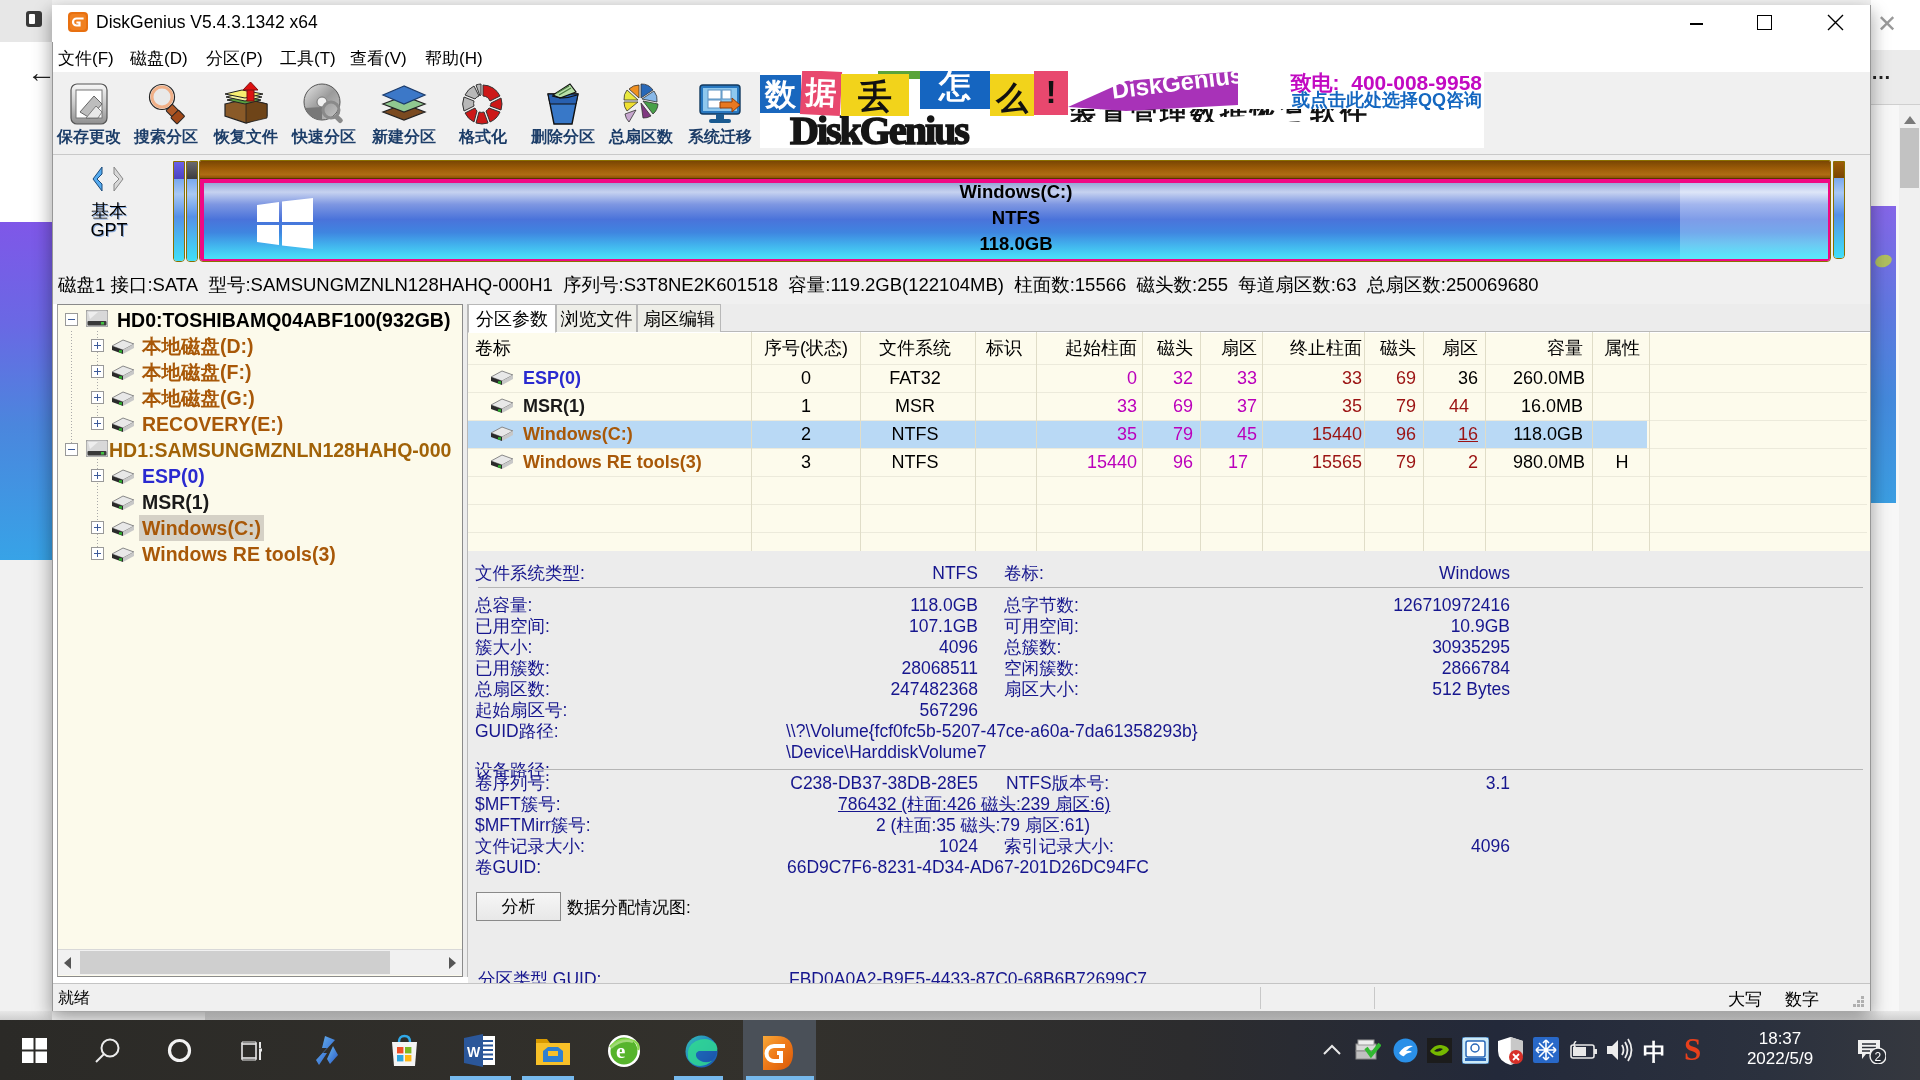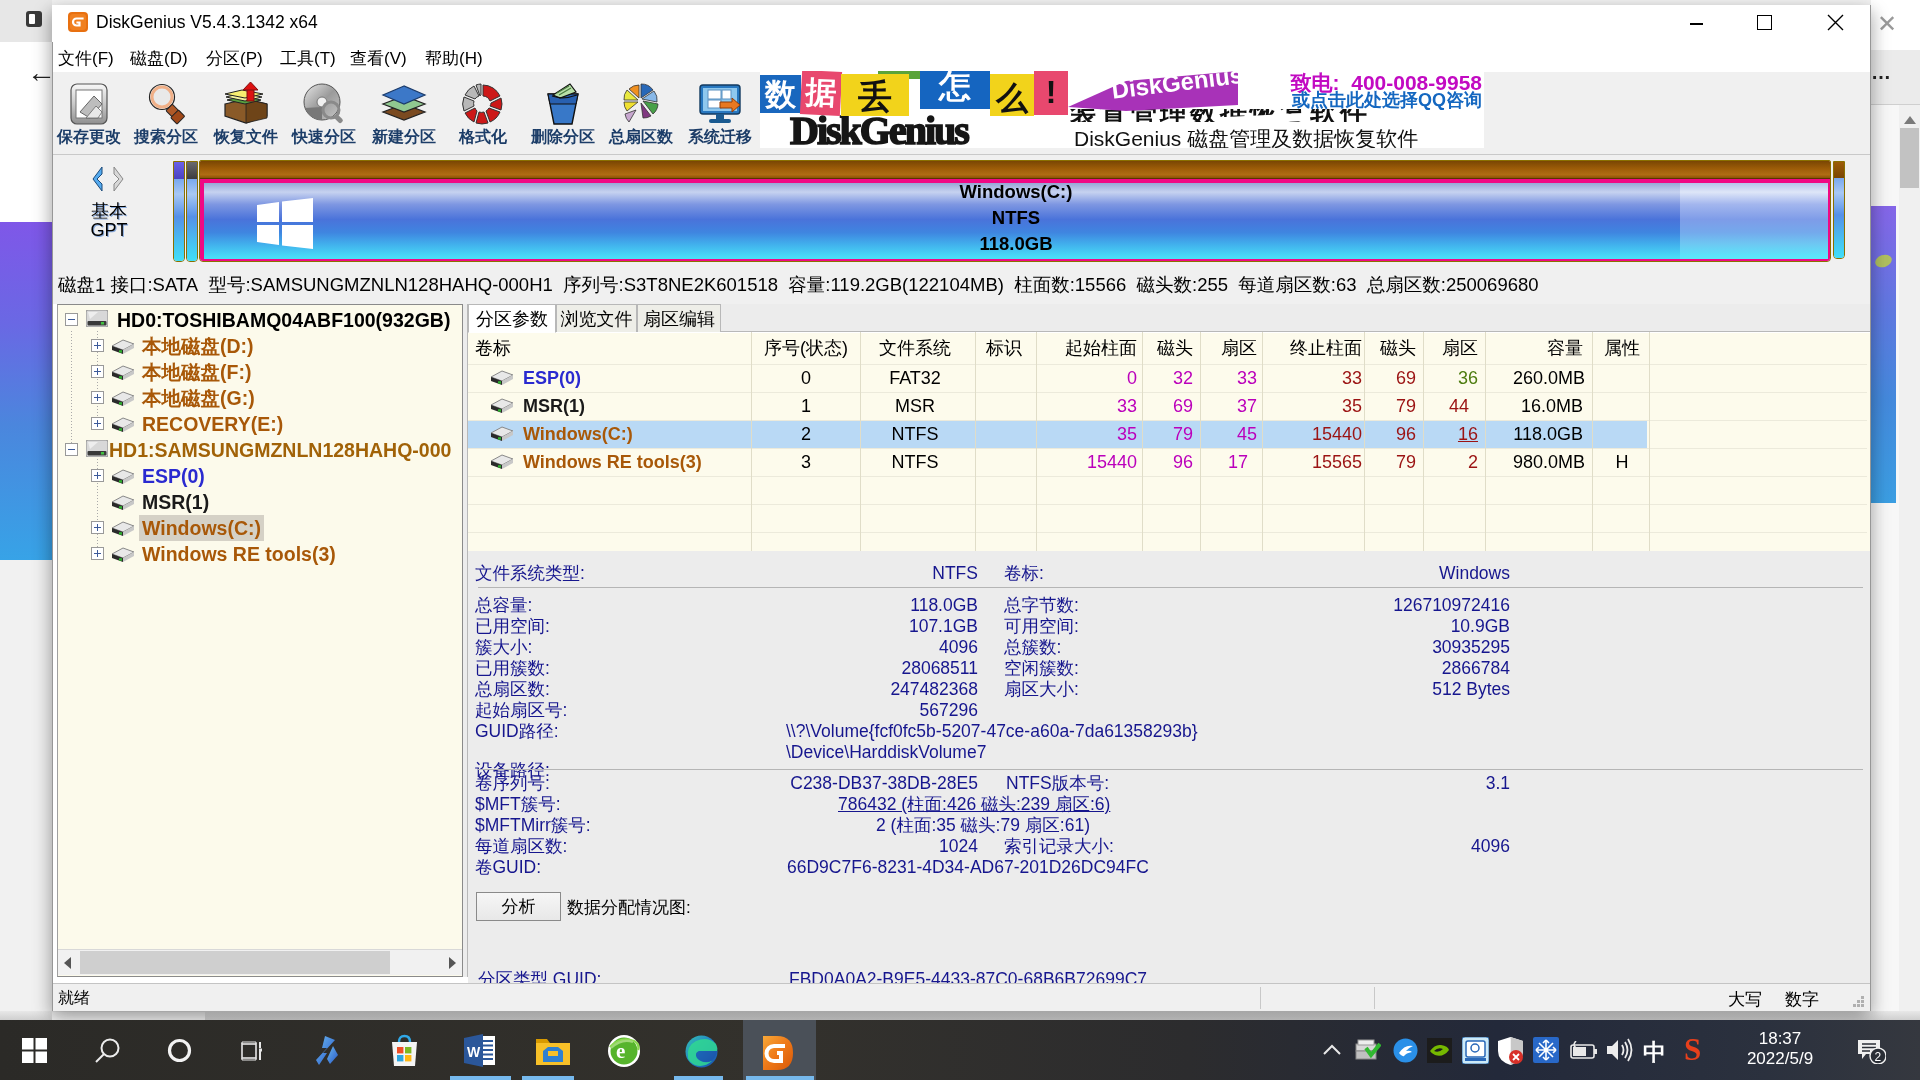--- a/index.html
+++ b/index.html
@@ -215,21 +215,20 @@
       </svg>
       <span class="lbl">系统迁移</span>
     </div>
 <div class="abs" id="adbanner" style="left:707px;top:-1px;width:724px;height:77px;background:#fff;overflow:hidden;">
   <div class="abs" style="left:30px;top:36px;width:260px;font-family:'Liberation Serif',serif;font-weight:bold;font-size:40px;color:#161616;letter-spacing:-2px;-webkit-text-stroke:1.6px #161616;">DiskGenius</div>
   <div class="abs" style="left:310px;top:38px;width:400px;height:13px;overflow:hidden;">
         <span style="position:absolute;left:0;top:-14px;font-size:27px;font-weight:bold;color:#111;letter-spacing:3px;">装置管理数据恢复软件</span>
         <div style="position:absolute;left:150px;top:6px;width:90px;height:8px;background:#fff;transform:rotate(-3deg);"></div>
         <div style="position:absolute;left:330px;top:7px;width:60px;height:7px;background:rgba(255,255,255,0.8);transform:rotate(-2deg);"></div>
       </div>
-  <div class="abs" style="left:314px;top:54px;width:360px;font-size:21px;color:#111;">DiskGenius 磁盘管理及数据恢复软件</div>
   <div class="abs" style="left:118px;top:0px;width:48px;height:9px;background:#5aa43a;"></div>
   <div class="abs" style="left:0px;top:4px;width:41px;height:38px;background:#1967be;color:#fff;font-size:31px;font-weight:bold;text-align:center;line-height:40px;">数</div>
   <div class="abs" style="left:41px;top:0px;width:40px;height:44px;background:#e8486e;color:#fff;font-size:31px;font-weight:bold;text-align:center;line-height:44px;transform:rotate(3deg);">据</div>
   <div class="abs" style="left:81px;top:3px;width:68px;height:42px;background:#f2d31b;color:#111;font-size:34px;font-weight:bold;text-align:center;line-height:44px;">丢</div>
   <div class="abs" style="left:149px;top:8px;width:56px;height:34px;background:#fff;"></div>
   <div class="abs" style="left:160px;top:0px;width:70px;height:38px;background:#1565c0;color:#fff;font-size:32px;font-weight:bold;text-align:center;line-height:30px;">怎</div>
   <div class="abs" style="left:230px;top:3px;width:44px;height:42px;background:#f2d31b;color:#111;font-size:32px;font-weight:bold;text-align:center;line-height:48px;">么</div>
   <div class="abs" style="left:274px;top:0px;width:34px;height:44px;background:#e8486e;color:#111;font-size:32px;font-weight:bold;text-align:center;line-height:42px;">!</div>
   <div class="abs" style="left:308px;top:0px;width:170px;height:46px;">
     <svg width="170" height="46">
@@ -463,21 +462,21 @@
       <use href="#vol"></use>
     </svg>
 <div class="cell" style="left:55px;top:60px;color:#2a2ad0;font-weight:bold;">ESP(0)</div>
 <div class="cell" style="left:293px;top:60px;width:90px;text-align:center;">0</div>
 <div class="cell" style="left:402px;top:60px;width:90px;text-align:center;">FAT32</div>
 <div class="cell" style="left:589px;top:60px;width:80px;text-align:right;color:#bb00bb;">0</div>
 <div class="cell" style="left:687px;top:60px;width:38px;text-align:right;color:#bb00bb;">32</div>
 <div class="cell" style="left:751px;top:60px;width:38px;text-align:right;color:#bb00bb;">33</div>
 <div class="cell" style="left:816px;top:60px;width:78px;text-align:right;color:#9b1313;">33</div>
 <div class="cell" style="left:910px;top:60px;width:38px;text-align:right;color:#9b1313;">69</div>
-<div class="cell" style="left:972px;top:60px;width:38px;text-align:right;color:#4d7c0f;">36</div>
+<div class="cell" style="left:972px;top:60px;width:38px;text-align:right;color:#000000;">36</div>
 <div class="cell" style="left:1045px;top:60px;width:70px;text-align:right;">260.0MB</div>
 
 <svg class="abs" style="left:22px;top:93px" width="24" height="17">
       <use href="#vol"></use>
     </svg>
 <div class="cell" style="left:55px;top:88px;color:#1a1a1a;font-weight:bold;">MSR(1)</div>
 <div class="cell" style="left:293px;top:88px;width:90px;text-align:center;">1</div>
 <div class="cell" style="left:402px;top:88px;width:90px;text-align:center;">MSR</div>
 <div class="cell" style="left:589px;top:88px;width:80px;text-align:right;color:#bb00bb;">33</div>
 <div class="cell" style="left:687px;top:88px;width:38px;text-align:right;color:#bb00bb;">69</div>
@@ -550,21 +549,21 @@
       <div class="dl" style="left:318px;top:191px;">\Device\HarddiskVolume7</div>
   <div class="abs" style="left:10px;top:218px;width:1385px;height:1px;background:#b5b5b5;"></div>
   <div class="dl" style="left:7px;top:222px">卷序列号:</div>
       <div class="dl" style="left:300px;top:222px;width:210px;text-align:right;">C238-DB37-38DB-28E5</div>
   <div class="dl" style="left:538px;top:222px">NTFS版本号:</div>
       <div class="dl" style="left:840px;top:222px;width:202px;text-align:right;">3.1</div>
   <div class="dl" style="left:7px;top:243px">$MFT簇号:</div>
       <div class="dl" style="left:370px;top:243px;text-decoration:underline;">786432 (柱面:426 磁头:239 扇区:6)</div>
   <div class="dl" style="left:7px;top:264px">$MFTMirr簇号:</div>
       <div class="dl" style="left:408px;top:264px;">2 (柱面:35 磁头:79 扇区:61)</div>
-  <div class="dl" style="left:7px;top:285px">每道扇区数:</div>
+  <div class="dl" style="left:7px;top:285px">文件记录大小:</div>
       <div class="dl" style="left:300px;top:285px;width:210px;text-align:right;">1024</div>
   <div class="dl" style="left:536px;top:285px">索引记录大小:</div>
       <div class="dl" style="left:840px;top:285px;width:202px;text-align:right;">4096</div>
   <div class="dl" style="left:7px;top:306px">卷GUID:</div>
       <div class="dl" style="left:319px;top:306px;">66D9C7F6-8231-4D34-AD67-201D26DC94FC</div>
   <div class="abs" style="left:8px;top:341px;width:85px;height:29px;background:linear-gradient(180deg,#f6f6f6,#e8e8e8);border:1px solid #8a8a8a;text-align:center;line-height:28px;font-size:17px;color:#000;">分析</div>
   <div class="abs" style="left:99px;top:345px;font-size:17px;color:#000;">数据分配情况图:</div>
   <div class="dl" style="left:10px;top:418px;">分区类型 GUID:</div>
   <div class="dl" style="left:321px;top:418px;">FBD0A0A2-B9E5-4433-87C0-68B6B72699C7</div>
 </div>

